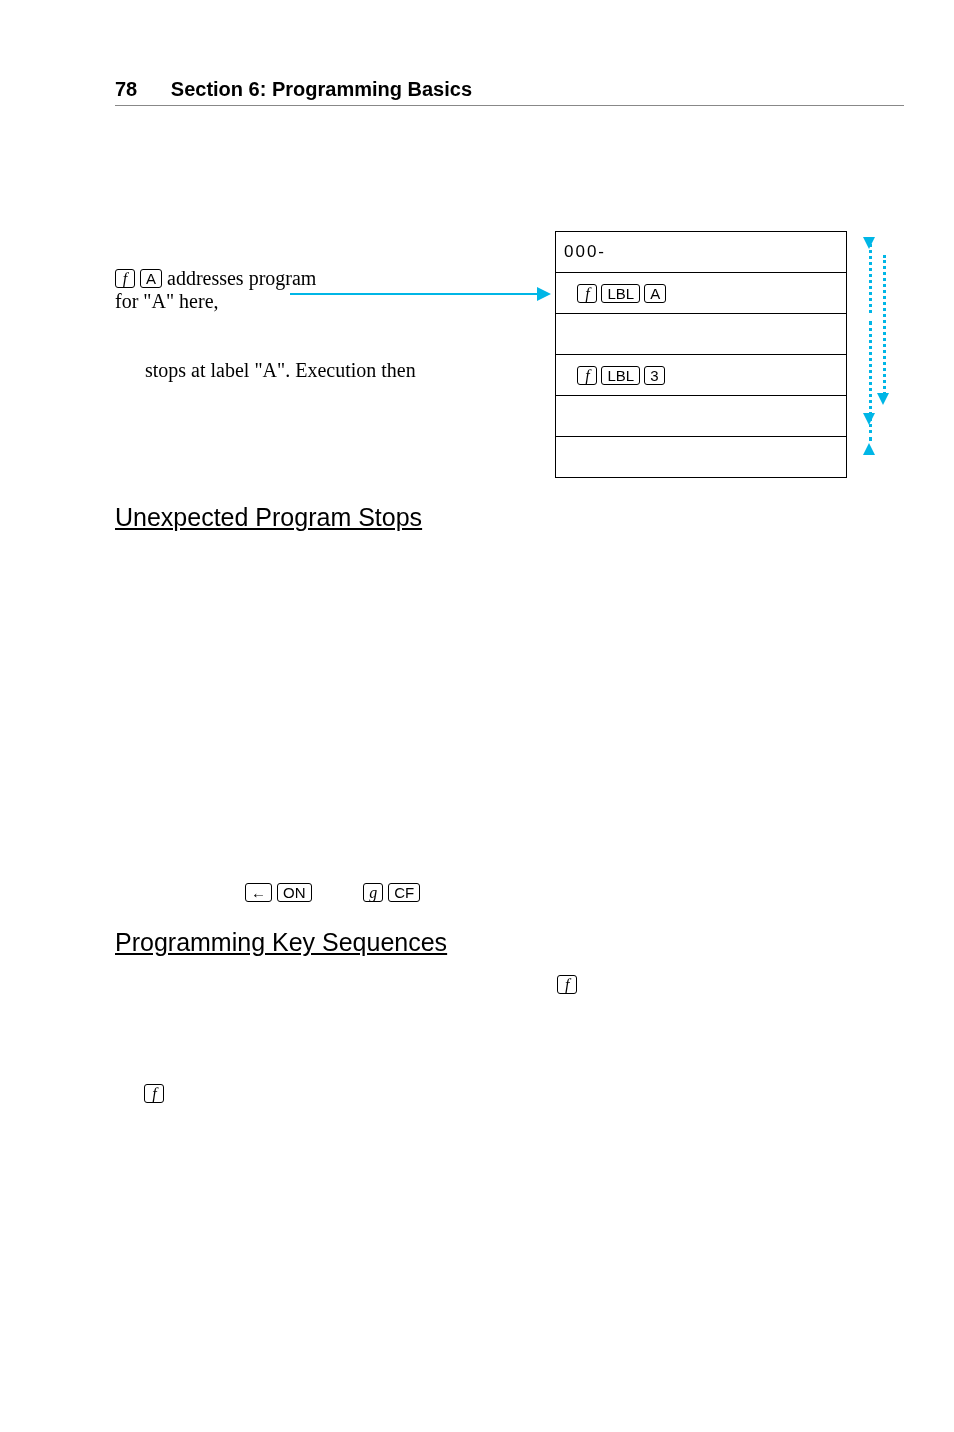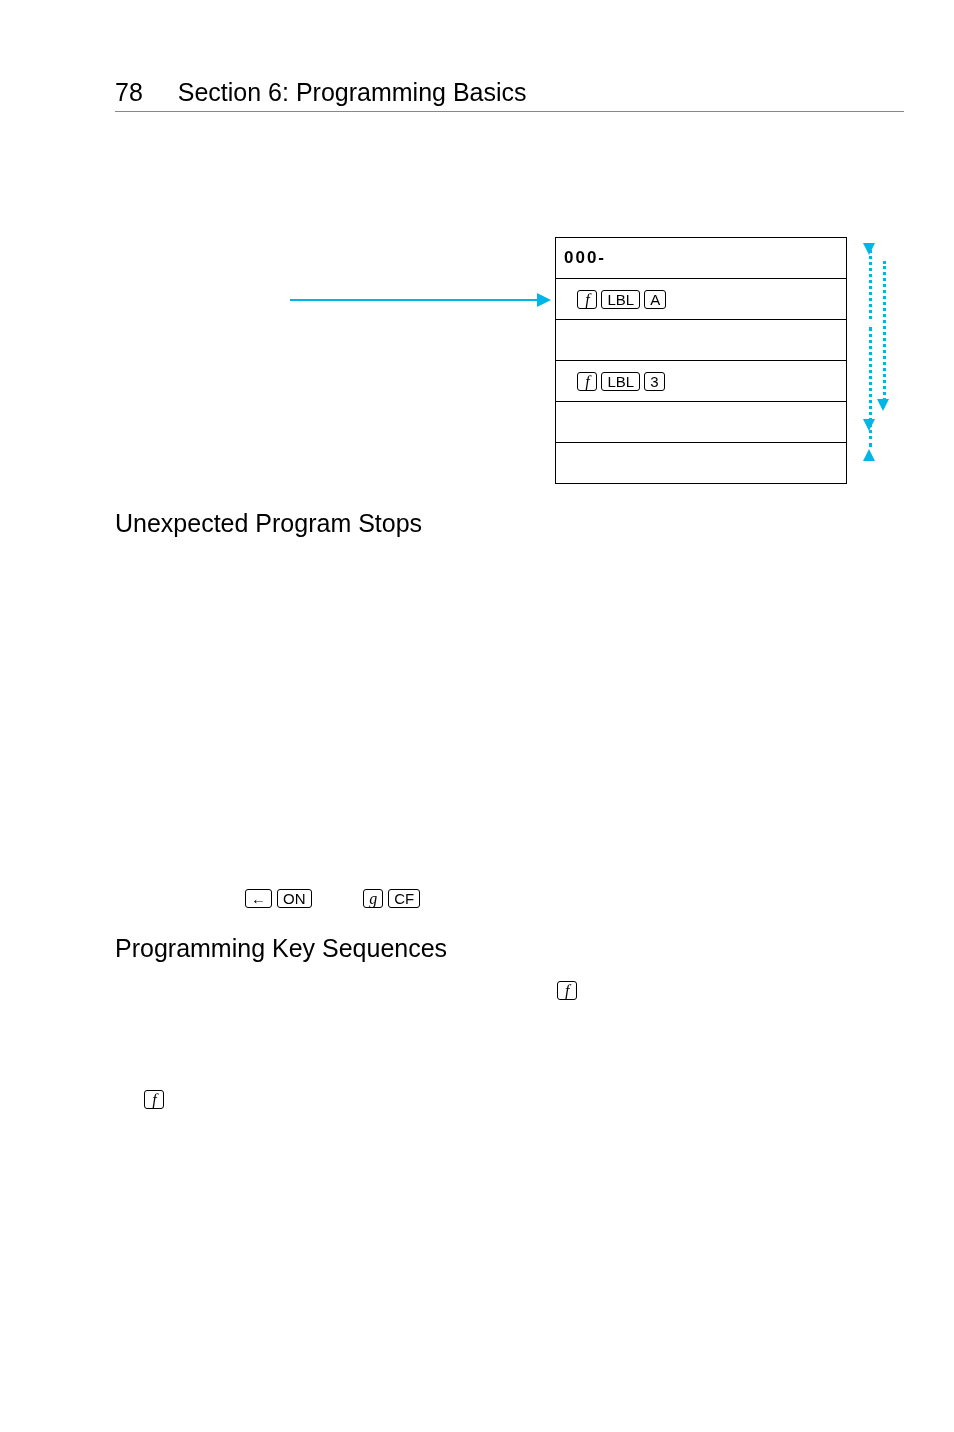--- a/index.html
+++ b/index.html
@@ -9,23 +9,23 @@
     font-size: 18px;
     width: 954px;
     height: 1432px;
     color: #000;
     background: #fff;
   }
   .page {
     padding: 78px 50px 50px 115px;
   }
   .header-line {
-    font-size: 25px;
+    font-size: 20px;
     margin-bottom: 4px;
-    font-weight: 400;
+    font-weight: 700;
   }
   .header-line .pnum { margin-right: 28px; }
   .hr {
     border-top: 1px solid #888;
     margin-bottom: 26px;
   }
   .serif { font-family: "Times New Roman", Times, serif; font-size: 20px; }
   p.body { margin: 0 0 18px 0; line-height: 1.35; }
   p.body .filler { visibility: hidden; } 
   .key {
@@ -85,21 +85,21 @@
     height: 32px;
     padding: 4px 8px;
     font-family: Arial, Helvetica, sans-serif;
     font-size: 17px;
     display: flex;
     align-items: center;
     gap: 4px;
   }
   .mem-row:last-child { border-bottom: none; }
   .mem-row.small-gap .key { margin-right: 0; }
-  .mono { font-family: Verdana, Arial, sans-serif; letter-spacing: 2px; font-weight: 700; }
+  .mono { font-family: Verdana, Arial, sans-serif; letter-spacing: 2px; font-weight: 400; }
   .flow-col {
     position: absolute;
     left: 740px;
     top: 6px;
     width: 52px;
     height: 220px;
   }
   .dot-line {
     position: absolute;
     border-left: 3px dotted #00b6e6;
@@ -119,37 +119,49 @@
     border-top:none;
     border-left:6px solid transparent;
     border-right:6px solid transparent;
   }
   .flow-down-short { left: 14px; top: 2px; height: 74px; border-left:3px dotted #00b6e6;}
   .flow-up-dot { position:absolute; border-left:3px dotted #00b6e6; }
   .heading2 {
     font-size: 25px;
     font-weight: 300;
     margin: 22px 0 14px 0;
+    text-decoration: underline;
   }
 </style>
 </head>
 <body>
 
 <div class="page">
   <div class="header-line">
     <span class="pnum">78</span>
     <span>Section 6: Programming Basics</span>
   </div>
   <div class="hr"></div>
 
   <p class="body serif">
     <span class="filler">For example, consider a long program that contains a sine routine in lines 001 through 015 followed by other program lines. If you want to go to the sine routine, it is faster to search for the label than to go line by line.</span>
   </p>
 
   <div class="diagram">
+    <div class="left-block serif">
+      <div class="left-line1">
+        <span class="filler">            </span><span class="key serif-inner">f</span>
+        <span class="key">A</span><span class="filler"> addresses program</span>
+        <br>
+        <span>for "A" here,</span>
+      </div>
+      <div class="left-line2">
+        &nbsp;&nbsp;&nbsp;&nbsp;&nbsp;&nbsp;<span>stops at label "A". Execution then</span>
+      </div>
+    </div>
     <div class="arrow-line"></div>
     <div class="arrow-head"></div>
 
     <div class="mem-box">
       <div class="mem-row">
         <span class="mono">000-</span>
       </div>
       <div class="mem-row small-gap">
         &nbsp;&nbsp;<span class="key serif-inner">f</span><span class="key">LBL</span><span class="key">A</span>
       </div>

